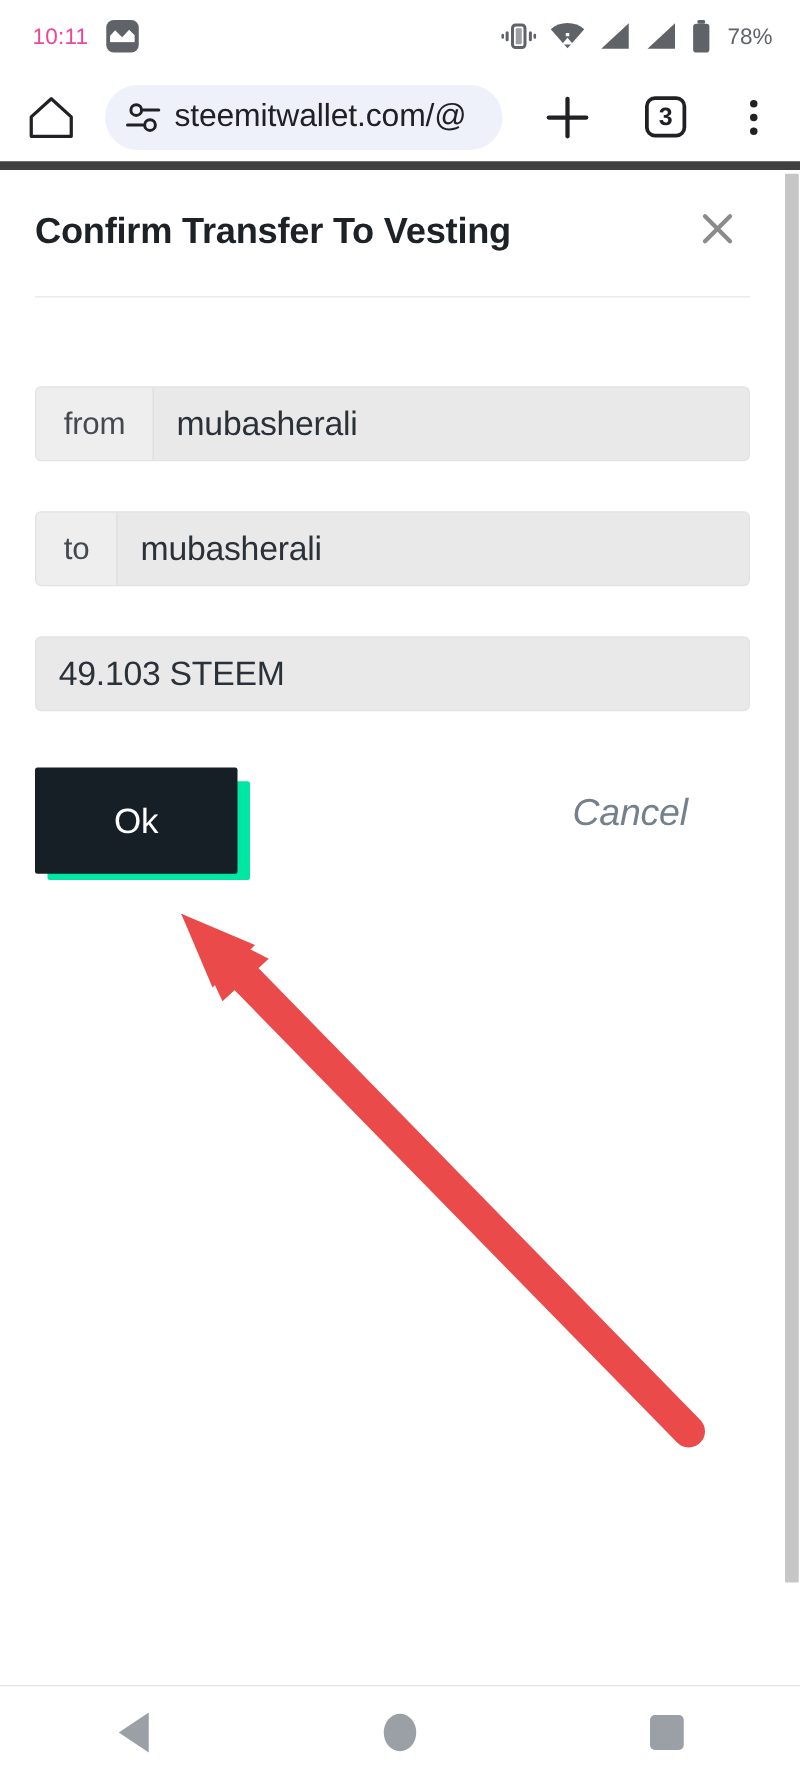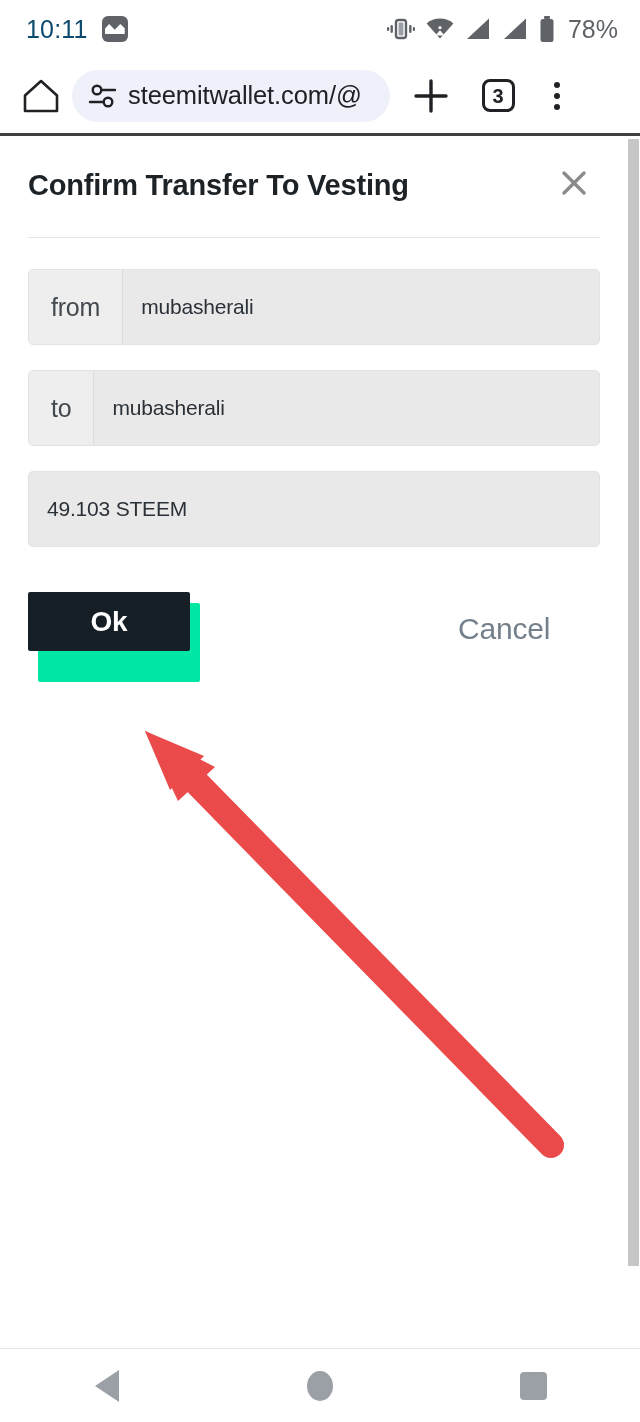--- a/index.html
+++ b/index.html
@@ -29,22 +29,22 @@
     display: flex;
     align-items: center;
     padding: 0 22px 0 26px;
   }
   .status-left {
     display: flex;
     align-items: center;
     gap: 14px;
   }
   .status-clock {
-    font-size: 25px;
-    color: #0c4a6e;
+    font-size: 18px;
+    color: #ec4899;
     letter-spacing: 0.2px;
   }
   .notif-icon {
     width: 26px; height: 26px;
     border-radius: 6px;
     background: #5f6368;
     position: relative;
     overflow: hidden;
   }
   .notif-icon::after {
@@ -55,36 +55,37 @@
     background: #ffffff;
     clip-path: polygon(0% 55%, 22% 10%, 50% 62%, 78% 8%, 100% 48%, 100% 100%, 0% 100%);
   }
   .status-right {
     margin-left: auto;
     display: flex;
     align-items: center;
     gap: 11px;
   }
   .status-battery-pct {
-    font-size: 25px;
+    font-size: 18px;
     color: #5f6368;
     margin-left: 2px;
   }
   .sb-ico { display: block; }
 
   
   .browser-bar {
     position: absolute;
     left: 0; top: 58px;
     width: 640px; height: 78px;
     background: #ffffff;
     display: flex;
     align-items: center;
     padding: 0 14px 0 18px;
-    border-bottom: 3px solid #404040;
+    border-bottom: 7px solid #404040;
+    justify-content: space-between;
   }
   .home-btn {
     width: 46px; height: 46px;
     display: flex; align-items: center; justify-content: center;
     flex: 0 0 auto;
   }
   .omnibox {
     height: 52px;
     flex: 0 0 auto;
     width: 318px;
@@ -191,44 +192,45 @@
     height: 1px;
     background: #e6e6e6;
   }
 
   
   .form-area { padding: 31px 28px 0 28px; }
 
   .field-row {
     display: flex;
     align-items: stretch;
-    height: 76px;
+    height: 60px;
     margin-bottom: 25px;
     background: #e9e9e9;
     border-radius: 5px;
     overflow: hidden;
     border: 1px solid #e2e2e2;
+    margin-top: 40px;
   }
   .field-label {
     background: #eeeeee;
     display: flex;
     align-items: center;
     padding: 0 22px;
     font-size: 25px;
     color: #43494f;
     border-right: 1px solid #dcdcdc;
     flex: 0 0 auto;
     letter-spacing: -0.2px;
   }
   .field-value {
     flex: 1 1 auto;
     display: flex;
     align-items: center;
     padding: 1px 18px;
-    font-size: 21px;
+    font-size: 27px;
     color: #2b3138;
     letter-spacing: -0.2px;
     min-width: 0;
     overflow: hidden;
     white-space: nowrap;
   }
 
   
   .action-row {
     position: relative;
@@ -245,42 +247,43 @@
   .ok-shadow {
     position: absolute;
     left: 10px; top: 11px;
     width: 162px; height: 79px;
     background: #00e6a3;
     border-radius: 2px;
   }
   .ok-button {
     position: absolute;
     left: 0; top: 0;
-    width: 162px; height: 59px;
+    width: 162px; height: 85px;
     background: #171f26;
     color: #ffffff;
     border: none;
     border-radius: 2px;
     font-family: "Liberation Sans", sans-serif;
     font-size: 28px;
-    font-weight: bold;
+    font-weight: normal;
     cursor: pointer;
     letter-spacing: -0.2px;
   }
   .cancel-button {
     position: absolute;
     left: 430px; top: 20px;
     background: none;
     border: none;
     font-family: "Liberation Sans", sans-serif;
     font-size: 30px;
     color: #74808c;
     cursor: pointer;
     letter-spacing: -0.2px;
     padding: 0;
+    font-style: italic;
   }
 
   
   .annot-arrow {
     position: absolute;
     left: 0; top: 0;
     width: 640px; height: 1211px;
     pointer-events: none;
   }
 

